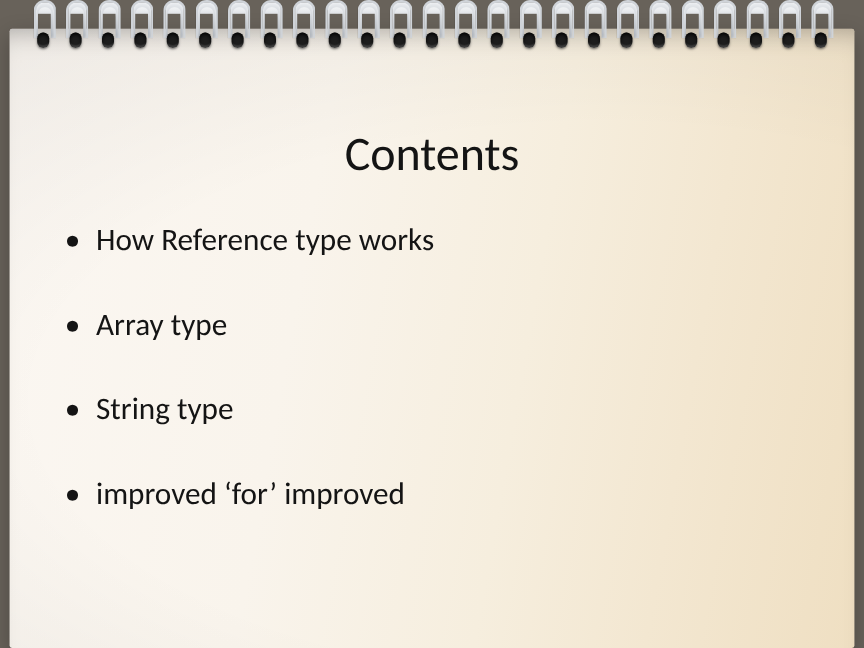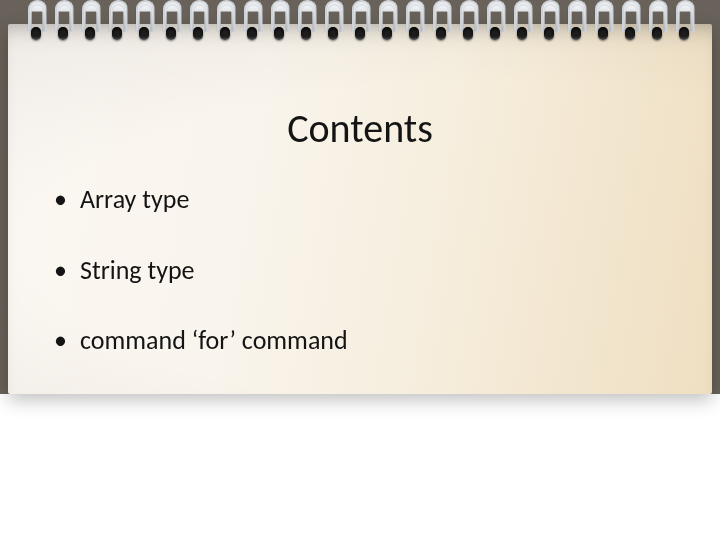--- a/index.html
+++ b/index.html
@@ -1,16 +1,16 @@
 <!DOCTYPE html>
 <html><head>
 <meta charset="utf-8">
 <style>
   html,body{margin:0;padding:0;width:720px;height:540px;overflow:hidden;font-family:Calibri,"Segoe UI",Arial,sans-serif;}
-  .stage{position:relative;width:720px;height:394px;background:#68625a;}
+  .stage{position:relative;width:720px;height:540px;background:#68625a;}
   
   .page{
     position:absolute;left:8px;right:8px;top:24px;bottom:0;
     background:linear-gradient(100deg,#fbf7f2 0%,#f9f4ec 35%,#f6eede 60%,#f3e7d1 78%,#efdfc2 100%);
     box-shadow:inset 0 18px 24px -18px rgba(0,0,0,.35), 0 6px 18px rgba(0,0,0,.25);
     border-radius:2px;
   }
   .page::before{
     
     content:"";position:absolute;inset:0;pointer-events:none;
@@ -42,23 +42,24 @@
   ul.items li::before{content:"•";position:absolute;left:0;top:0;font-size:26px}
 </style>
 </head>
 <body>
 
 <div class="stage">
   <div class="page">
     <div class="content">
       <h1 class="title">Contents</h1>
       <ul class="items">
+        <li>How Reference type works</li>
         <li>Array type</li>
         <li>String type</li>
-        <li>command ‘for’ command</li>
+        <li>improved ‘for’ improved</li>
       </ul>
     </div>
   </div>
   <div class="binding" id="binding">
       <div class="ring">
         <div class="coil"></div>
         <div class="hole"></div>
       </div>
       <div class="ring">
         <div class="coil"></div>

